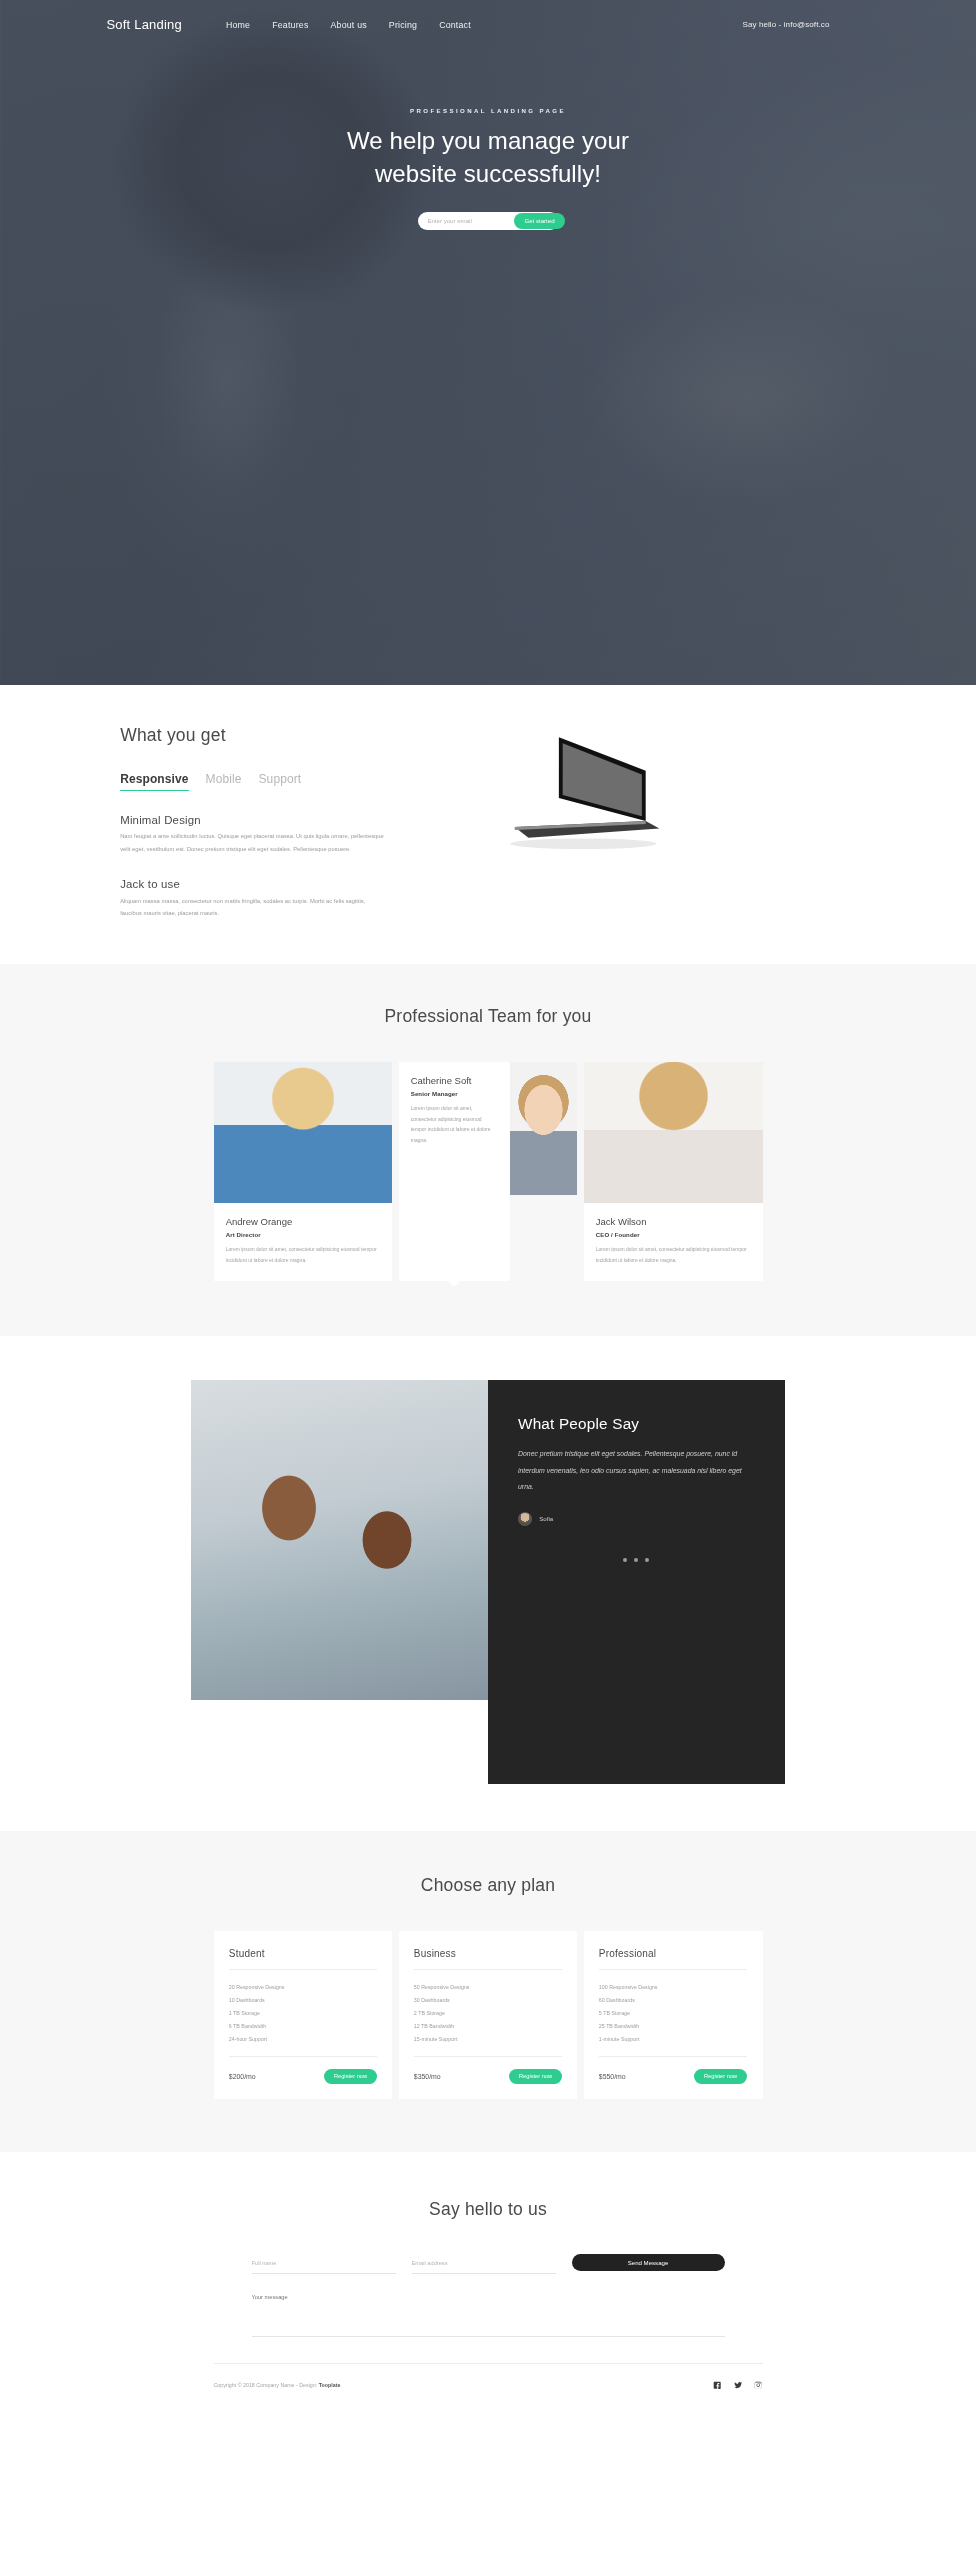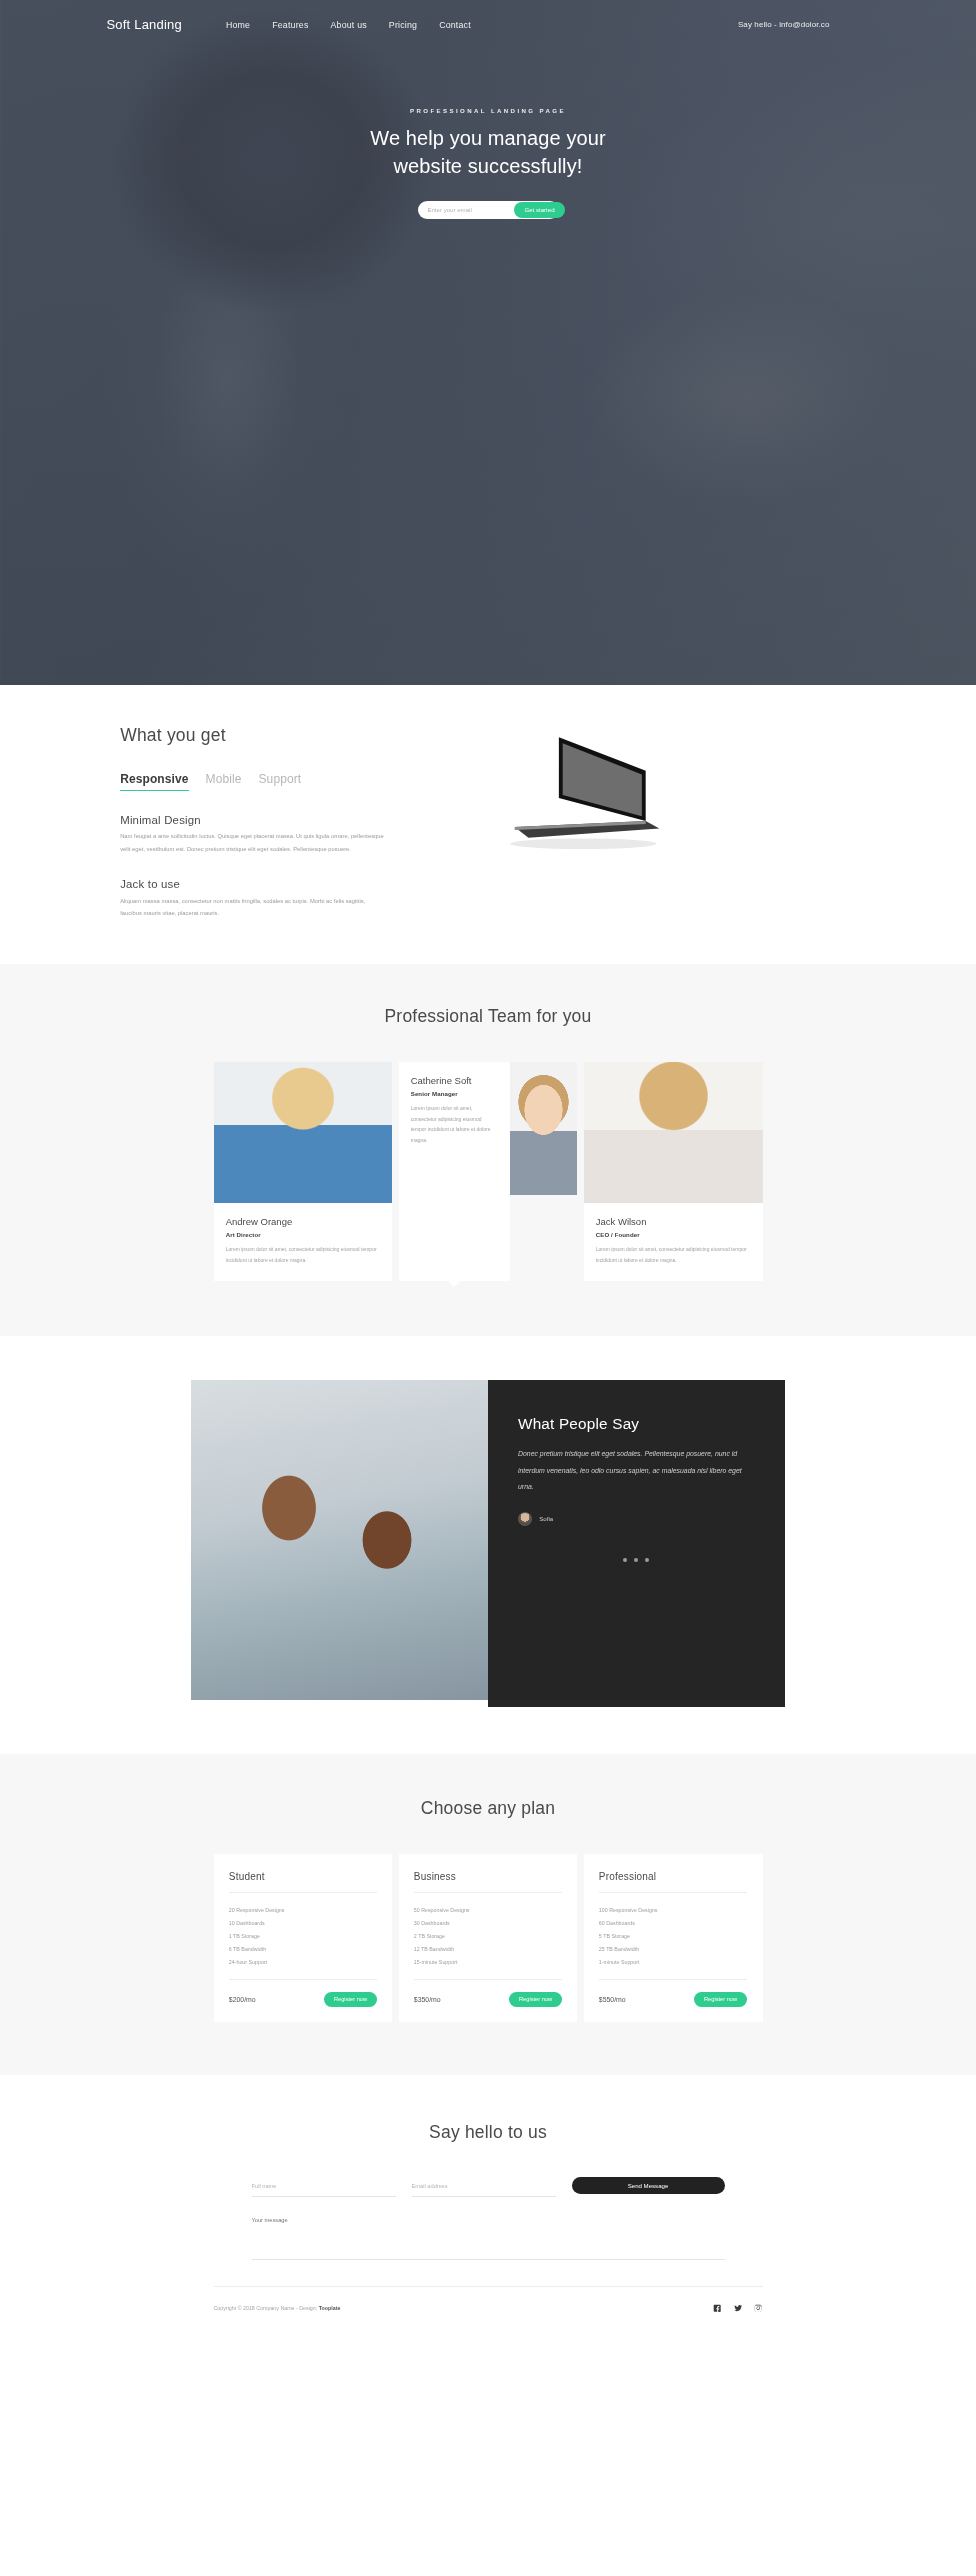--- a/index.html
+++ b/index.html
@@ -63,21 +63,21 @@
 
   
   .hero-content { text-align:center; margin-top:75px; }
   .eyebrow {
     color:rgba(255,255,255,.9);
     font-size:6.1px; letter-spacing:2.4px; font-weight:700;
     text-transform:uppercase;
   }
   .hero-title {
     margin-top:11.4px;
-    color:#fff; font-size:20px; font-weight:300; line-height:1.37;
+    color:#fff; font-size:24px; font-weight:300; line-height:1.37;
     letter-spacing:0.1px;
   }
   .hero-form {
     margin:20.6px auto 0;
     width:141px; height:18.3px;
     background:#fff; border-radius:10px;
     display:flex; align-items:center; padding:1.5px;
   }
   .hero-form input {
     flex:1; border:0; outline:0; background:transparent;
@@ -163,21 +163,21 @@
   
   .testi { background:#fff; padding:44px 0 47px; }
   .testi-row { display:flex; width:595px; margin:0 auto; }
   .testi-img {
     width:297px; height:320px;
     background:
       radial-gradient(ellipse 44px 53px at 33% 40%, #8a5c3e 0 60%, rgba(138,92,62,0) 62%),
       radial-gradient(ellipse 40px 47px at 66% 50%, #70452c 0 60%, rgba(112,69,44,0) 62%),
       linear-gradient(170deg,#d8dde0 0%, #c3ccd2 38%, #9fb0b8 70%, #8795a0 100%);
   }
-  .testi-box { width:297px; height:327px; background:#252525; padding:35px 30.5px 0; }
+  .testi-box { width:297px; height:404px; background:#252525; padding:35px 30.5px 0; }
   .testi-h { color:#fff; font-size:15.3px; font-weight:300; letter-spacing:0.2px; }
   .testi-q {
     color:#cfcfcf; font-size:6.9px; font-style:italic;
     line-height:2.35; margin-top:13.7px;
   }
   .testi-author { display:flex; align-items:center; margin-top:17px; gap:7.6px; }
   .avatar {
     width:13.7px; height:13.7px; border-radius:50%;
     background:radial-gradient(circle at 50% 35%, #d5b79c 0 45%, #6a5a4d 46%, #3b3b3b 100%);
     border:0.8px solid #5b5b5b;
@@ -250,21 +250,21 @@
 
       <nav class="navbar">
         <div class="brand">Soft Landing</div>
         <div class="nav-links">
           <a href="#">Home</a>
           <a href="#">Features</a>
           <a href="#">About us</a>
           <a href="#">Pricing</a>
           <a href="#">Contact</a>
         </div>
-        <div class="nav-right">Say hello - info@dolor.co</div>
+        <div class="nav-right">Say hello - info@soft.co</div>
       </nav>
 
       <div class="hero-content">
         <div class="eyebrow">PROFESSIONAL LANDING PAGE</div>
         <h1 class="hero-title">
           <span>We help you manage your</span><br>
           <span>website successfully!</span>
         </h1>
         <form class="hero-form">
           <input type="text" placeholder="Enter your email" style="">

